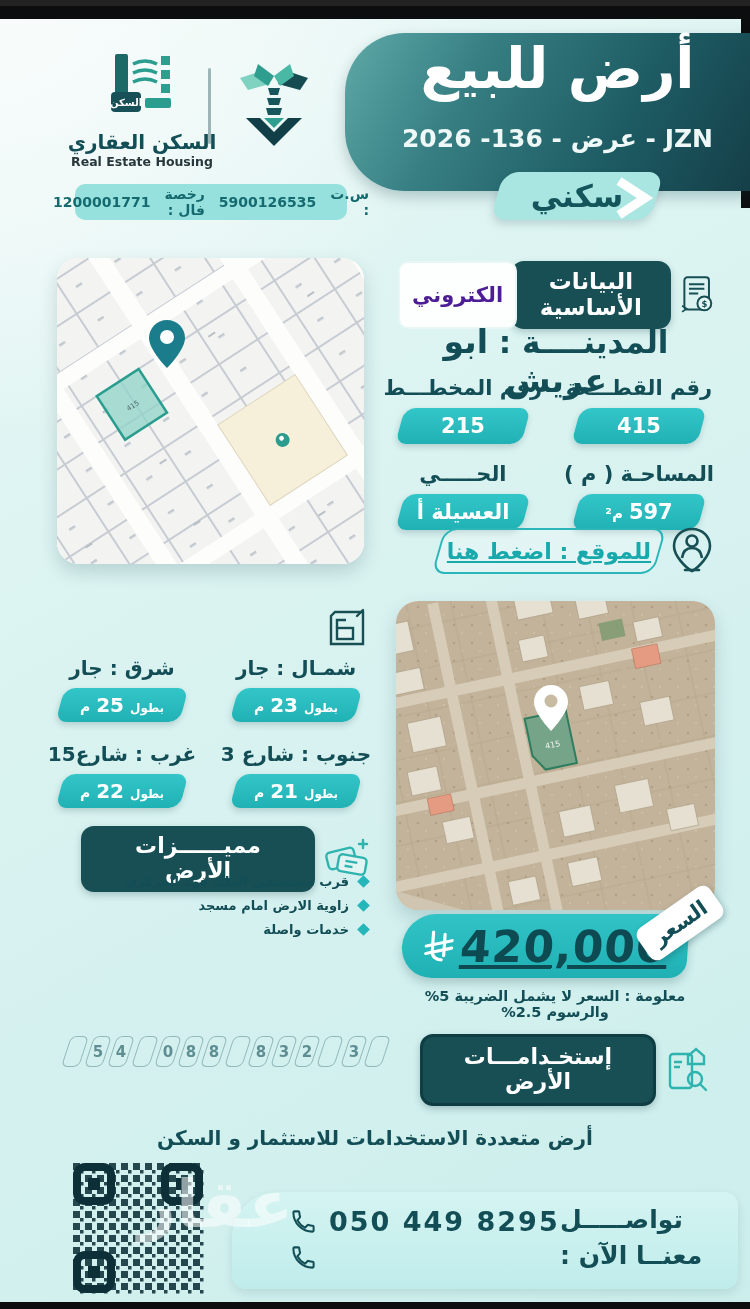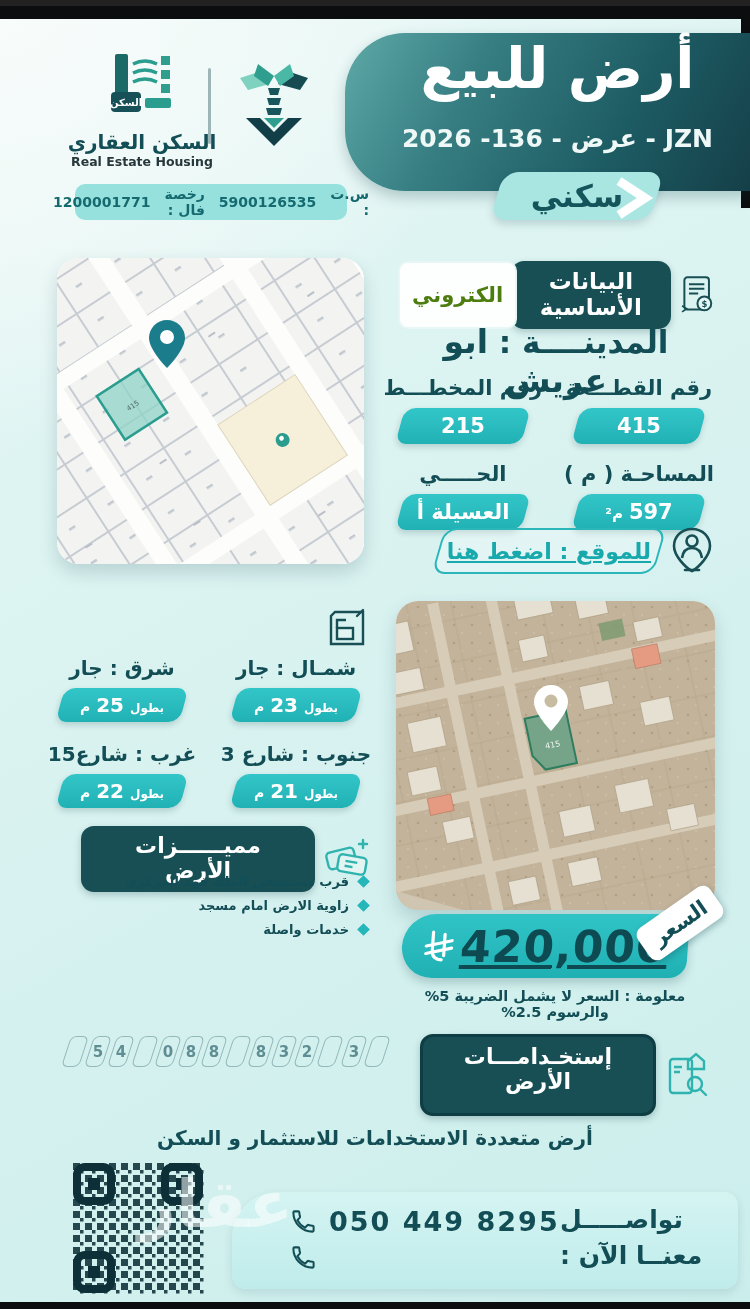--- a/index.html
+++ b/index.html
@@ -30,21 +30,21 @@
   #divider{left:208px;top:62px;width:3px;height:76px;background:#9db5b7;border-radius:2px;}
   #palm{left:238px;top:56px;}
   
   .map-card{border-radius:22px;overflow:hidden;box-shadow:0 8px 18px rgba(20,63,72,.18);background:#fff;}
   #plan-card{left:57px;top:252px;width:307px;height:306px;}
   #sat-card{left:396px;top:595px;width:319px;height:309px;}
   
   .sec-head{display:flex;align-items:center;gap:8px;}
   .sec-pill{background:#174f55;border-radius:13px;color:#fff;font-weight:bold;text-align:center;
     display:flex;align-items:center;justify-content:center;box-shadow:0 3px 7px rgba(20,63,72,.25);}
-  .tag-white{background:#fdfffe;border-radius:10px;color:#4d7c0f;font-weight:bold;
+  .tag-white{background:#fdfffe;border-radius:10px;color:#4c1d95;font-weight:bold;
     display:flex;align-items:center;justify-content:center;}
   
   .vpill{background:linear-gradient(180deg,#33c6c8 0%,#20b1b4 100%);border-radius:11px;transform:skewX(-15deg);
     box-shadow:0 3px 6px rgba(20,63,72,.2);display:flex;align-items:center;justify-content:center;}
   .vpill .unskew{transform:skewX(15deg);display:flex;align-items:baseline;justify-content:center;gap:6px;color:#fff;font-weight:bold;width:100%;}
   
   #basic-head{left:398px;top:255px;width:316px;justify-content:flex-start;}
   #basic-pillwrap{display:flex;align-items:stretch;gap:0;}
   #basic-title{font-size:23px;padding:7px 16px 9px;border-radius:13px 13px 13px 13px;}
   #basic-tag{font-size:21px;padding:4px 12px;margin-right:-6px;border:2px solid #e8f6f5;}
@@ -85,21 +85,21 @@
   #price-tag{left:636px;top:898px;width:88px;height:38px;background:#fff;border-radius:9px;transform:rotate(-35deg);
     display:flex;align-items:center;justify-content:center;color:#134e56;font-size:21px;font-weight:bold;
     box-shadow:0 3px 6px rgba(20,63,72,.3);}
   #price-note{left:392px;top:982px;width:326px;text-align:center;color:#134e56;font-size:14.5px;font-weight:bold;}
   
   #digits-row{left:66px;top:1030px;width:320px;display:flex;direction:ltr;gap:5px;align-items:center;}
   .dcell{width:19px;height:31px;border:1.5px solid rgba(23,80,90,.35);border-radius:6px;transform:skewX(-18deg);
     display:flex;align-items:center;justify-content:center;color:rgba(23,80,90,.62);font-size:15px;font-weight:bold;}
   .dcell span{transform:skewX(18deg);}
   #usage-head{left:408px;top:1028px;width:300px;}
-  #usage-title{font-size:22px;padding:7px 18px 19px;width:236px;border:3px solid #0f3d44;}
+  #usage-title{font-size:22px;padding:7px 18px 9px;width:236px;border:3px solid #0f3d44;}
   #usage-text{left:100px;top:1120px;width:550px;text-align:center;color:#134e56;font-size:20px;font-weight:bold;}
   
   #contact-panel{left:232px;top:1186px;width:506px;height:97px;border-radius:46px 14px 14px 14px;
     background:linear-gradient(180deg,#d4f4f2 0%,#bfeceb 100%);box-shadow:0 4px 10px rgba(20,63,72,.12);}
   #contact-label{left:560px;top:1196px;width:150px;text-align:left;color:#134e56;font-size:25px;font-weight:bold;line-height:1.45;}
   .phone-row{display:flex;align-items:center;gap:12px;direction:ltr;position:absolute;left:290px;}
   .phone-num{color:#134e56;font-size:27px;font-weight:bold;letter-spacing:2px;}
   #qr{left:72px;top:1156px;}
   #qr-watermark{left:138px;top:1160px;color:rgba(255,255,255,.55);font-size:66px;font-weight:bold;pointer-events:none;}
 </style>

